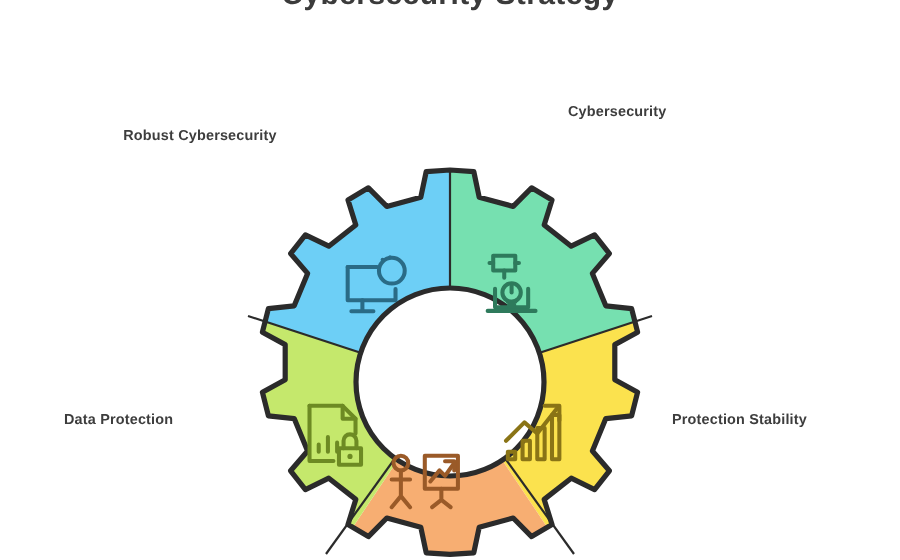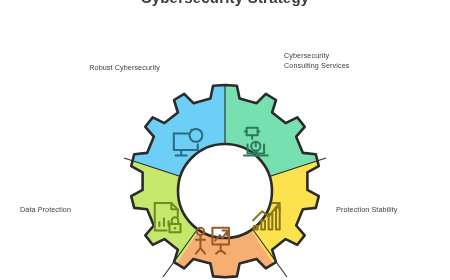--- a/index.html
+++ b/index.html
@@ -29,39 +29,39 @@
     text-align: center;
     font-size: 15px;
     font-weight: bold;
     color: #3b3b3b;
     letter-spacing: 0.2px;
     white-space: nowrap;
   }
   .label {
     position: absolute;
     font-size: 7.2px;
-    font-weight: normal;
+    font-weight: bold;
     color: #3d3d3d;
     letter-spacing: 0.1px;
     line-height: 10px;
   }
   #label-robust {
     left: 40px;
     top: 63px;
     width: 120px;
-    text-align: right;
+    text-align: center;
   }
   #label-consulting {
     left: 284px;
     top: 51px;
     width: 120px;
     text-align: left;
   }
   #label-data {
-    left: 20px;
+    left: 32px;
     top: 205px;
     width: 110px;
     text-align: left;
   }
   #label-ops {
     left: 336px;
     top: 205px;
     width: 120px;
     text-align: left;
   }
@@ -216,21 +216,20 @@
       </g>
     </svg>
   </div>
 
   <div class="label" id="label-robust">
     <span>Robust Cybersecurity</span>
   </div>
 
   <div class="label" id="label-consulting">
     <div>Cybersecurity</div>
-    <div>Consulting Services</div>
   </div>
 
   <div class="label" id="label-data">
     <span>Data Protection</span>
   </div>
 
   <div class="label" id="label-ops">
     <span>Protection Stability</span>
   </div>
 

